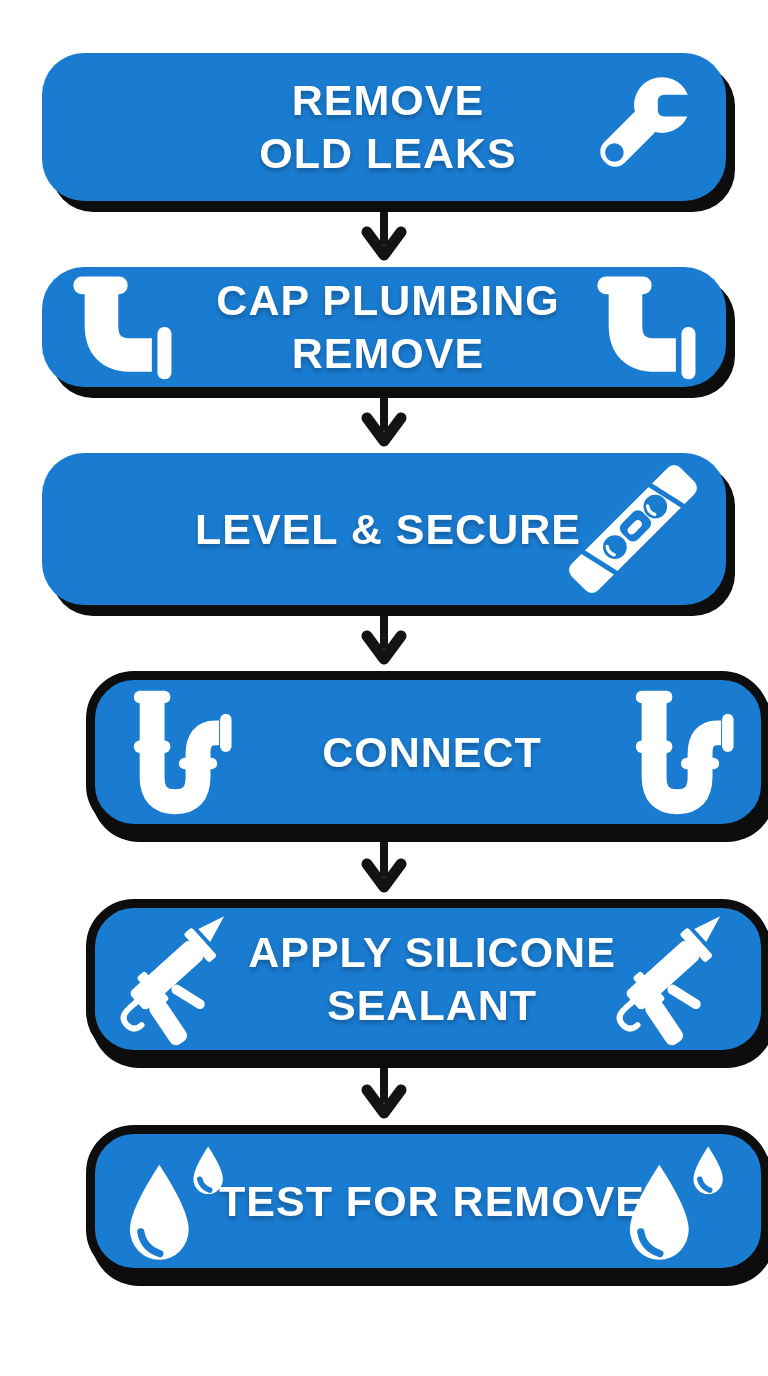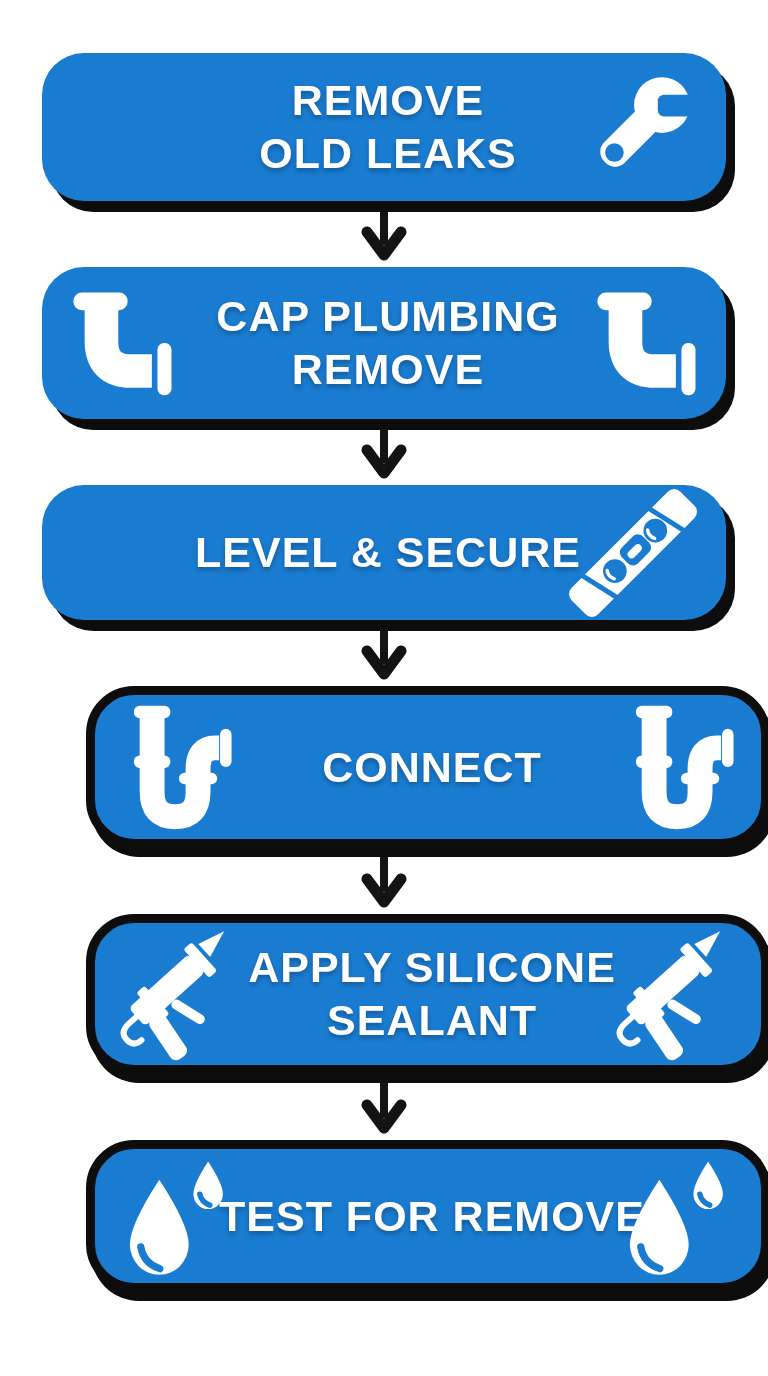--- a/index.html
+++ b/index.html
@@ -34,22 +34,22 @@
   .step.style-shadow{
     box-shadow:9px 11px 0 0 var(--outline);
   }
   .step.style-outline{
     border:9px solid var(--outline);
     border-radius:48px;
     box-shadow:5px 9px 0 0 var(--outline);
     margin-left:44px;
   }
   .s1{height:148px;}
-  .s2{height:152px;}
-  .s3{height:135px;}
+  .s2{height:120px;}
+  .s3{height:152px;}
   .s4{height:162px;}
   .s5{height:160px;}
   .s6{height:152px;}
   .label{
     position:absolute;
     inset:0;
     display:flex;
     flex-direction:column;
     align-items:center;
     justify-content:center;

